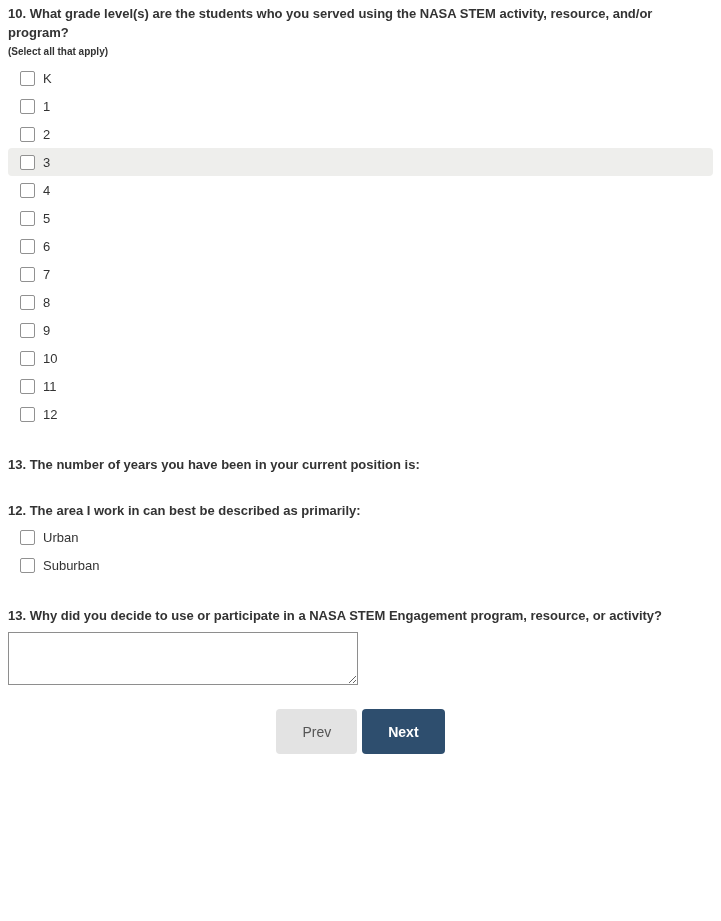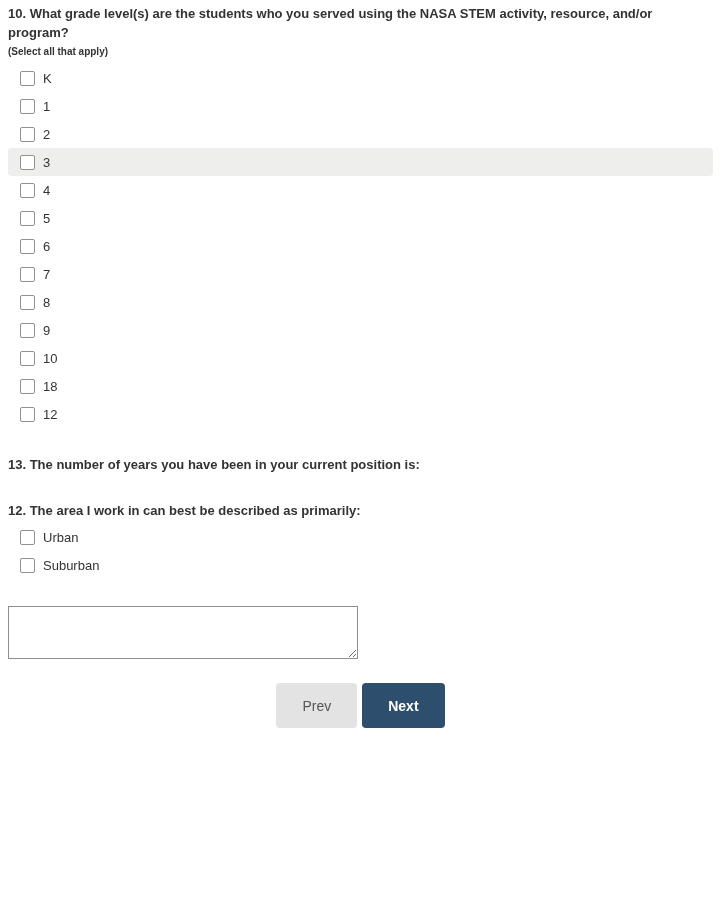--- a/index.html
+++ b/index.html
@@ -167,21 +167,21 @@
       <div class="option-row">
         <span class="checkbox"></span>
         <span class="option-label">9</span>
       </div>
       <div class="option-row">
         <span class="checkbox"></span>
         <span class="option-label">10</span>
       </div>
       <div class="option-row">
         <span class="checkbox"></span>
-        <span class="option-label">18</span>
+        <span class="option-label">11</span>
       </div>
       <div class="option-row">
         <span class="checkbox"></span>
         <span class="option-label">12</span>
       </div>
     </div>
   </div>
 
   <div class="question">
     <div class="q-title">13. The number of years you have been in your current position is:</div>
@@ -195,20 +195,21 @@
         <span class="option-label">Urban</span>
       </div>
       <div class="option-row">
         <span class="checkbox"></span>
         <span class="option-label">Suburban</span>
       </div>
     </div>
   </div>
 
   <div class="question">
+    <div class="q-title">13. Why did you decide to use or participate in a NASA STEM Engagement program, resource, or activity?</div>
     <textarea class="answer-textarea" style=""></textarea>
   </div>
 
   <div class="nav-buttons">
     <button class="btn btn-prev">Prev</button>
     <button class="btn btn-next">Next</button>
   </div>
 
 </div>
 

